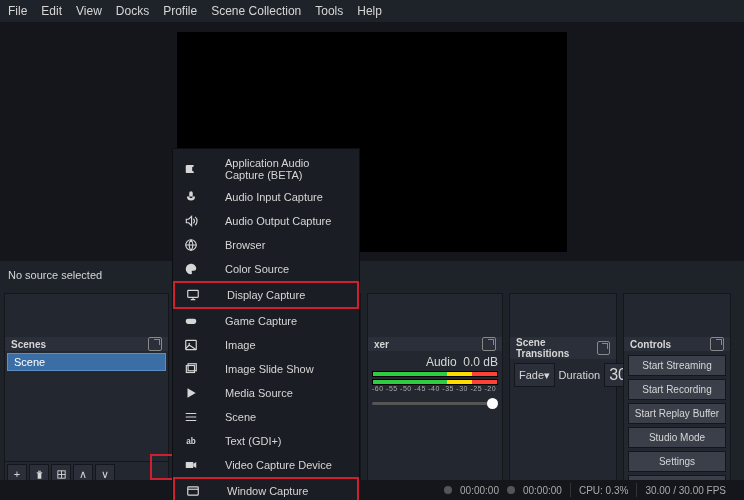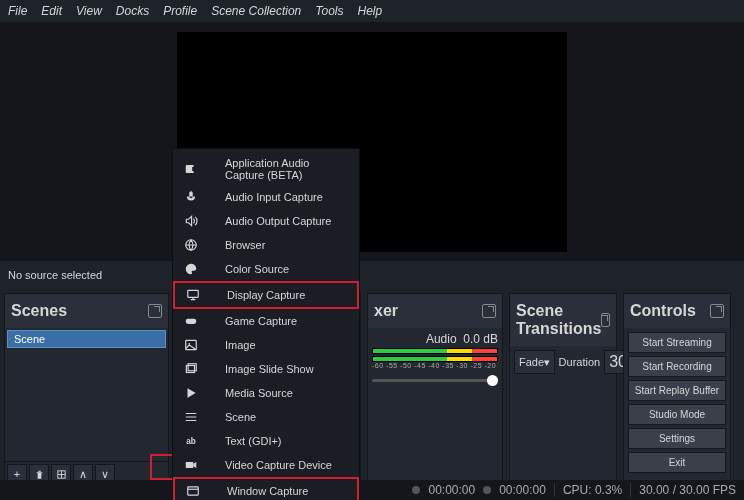--- a/index.html
+++ b/index.html
@@ -1,24 +1,24 @@
 <!DOCTYPE html>
 <html><head>
 <meta charset="utf-8">
 <style>
   * { box-sizing: border-box; margin: 0; padding: 0; font-family: "Segoe UI", Arial, sans-serif; }
   body { width: 744px; height: 500px; background: #1e2229; color: #d6d6d6; font-size: 12px; overflow: hidden; position: relative; }
   .menubar { display: flex; gap: 14px; padding: 4px 8px; background: #1e2229; border-bottom: 1px solid #14161b; }
-  .menubar span { cursor: pointer; font-style: italic; }
+  .menubar span { cursor: pointer; }
   .preview { background: #14161b; margin: 0; height: 238px; display: flex; align-items: center; justify-content: center; }
   .preview-inner { width: 390px; height: 220px; background: #000; }
   .no-source { padding: 8px; background: #1e2229; font-size: 11px; }
   .dock-row { display: flex; gap: 6px; padding: 4px 4px 6px 4px; }
   .dock { background: #23272f; border: 1px solid #14161b; flex: 0 0 auto; display: flex; flex-direction: column; }
-  .dock-hdr { background: #2a2f39; padding: 8px 6px; font-weight: 600; font-size: 16px; display: flex; justify-content: space-between; align-items: center; }
+  .dock-hdr { background: #2a2f39; padding: 0 6px; font-weight: 600; font-size: 10px; display: flex; justify-content: space-between; align-items: center; margin-top: 43px; }
   .pop { width: 14px; height: 14px; border: 1px solid #888; border-radius: 2px; position: relative; }
   .pop::after { content: ""; position: absolute; top: 1px; right: 1px; width: 5px; height: 5px; border-top: 1px solid #888; border-right: 1px solid #888; }
   .scenes { width: 165px; height: 194px; }
   .scene-item { background: #3a6ea5; color: #fff; padding: 2px 6px; border: 1px solid #5a8ec5; font-size: 11px; margin: 2px; }
   .scene-body { flex: 1; }
   .scene-ftr { display: flex; gap: 2px; padding: 2px; border-top: 1px solid #14161b; }
   .sq { width: 20px; height: 20px; background: #2a2f39; border: 1px solid #14161b; display: flex; align-items: center; justify-content: center; font-size: 11px; color: #d6d6d6; }
   .sources { width: 186px; height: 194px; position: relative; }
   .mixer { width: 136px; height: 194px; }
   .mixer-body { padding: 4px; }
@@ -29,21 +29,21 @@
   .slider::after { content: ""; position: absolute; right: 0; top: -4px; width: 11px; height: 11px; background: #fff; border-radius: 50%; }
   .trans { width: 108px; height: 194px; }
   .trans-body { padding: 4px; display: flex; flex-direction: row; gap: 4px; }
   .sel { background: #2a2f39; border: 1px solid #14161b; color: #d6d6d6; padding: 3px 4px; font-size: 11px; display: flex; justify-content: space-between; align-items: center; }
   .dur { display: flex; gap: 4px; align-items: center; font-size: 11px; }
   .dur input { width: 56px; background: #2a2f39; border: 1px solid #14161b; color: #d6d6d6; padding: 2px 4px; font-size: 16px; }
   .trans-btns { display: flex; gap: 2px; margin-top: 2px; }
   .controls { width: 108px; height: 194px; }
   .controls-body { padding: 4px; display: flex; flex-direction: column; gap: 3px; }
   .btn { background: #3a3f4a; border: 1px solid #14161b; color: #d6d6d6; padding: 4px 2px; font-size: 10px; text-align: center; cursor: pointer; }
-  .statusbar { position: absolute; bottom: 0; left: 0; right: 0; height: 20px; background: #14161b; display: flex; align-items: center; justify-content: flex-end; gap: 8px; padding: 0 8px; font-size: 12px; color: #aaa; }
+  .statusbar { position: absolute; bottom: 0; left: 0; right: 0; height: 20px; background: #14161b; display: flex; align-items: center; justify-content: flex-end; gap: 8px; padding: 0 18px; font-size: 10px; color: #aaa; }
   .dot { width: 8px; height: 8px; border-radius: 50%; background: #555; }
   .sep { width: 1px; height: 14px; background: #333; }
   .ctx-menu { position: absolute; left: 172px; top: 148px; width: 188px; background: #1a1d23; border: 1px solid #0c0e12; z-index: 100; padding: 4px 0; }
   .ctx-item { display: flex; align-items: center; gap: 26px; padding: 4px 10px; font-size: 11px; cursor: pointer; }
   .ctx-item.hi { border: 2px solid #d02030; }
   .ctx-icon { width: 16px; height: 16px; display: flex; align-items: center; justify-content: center; flex: 0 0 16px; }
   .ctx-icon svg { width: 14px; height: 14px; fill: #d6d6d6; }
   .add-hi { position: absolute; left: 150px; top: 454px; width: 28px; height: 26px; border: 2px solid #d02030; z-index: 90; pointer-events: none; }
 </style>
 </head>

